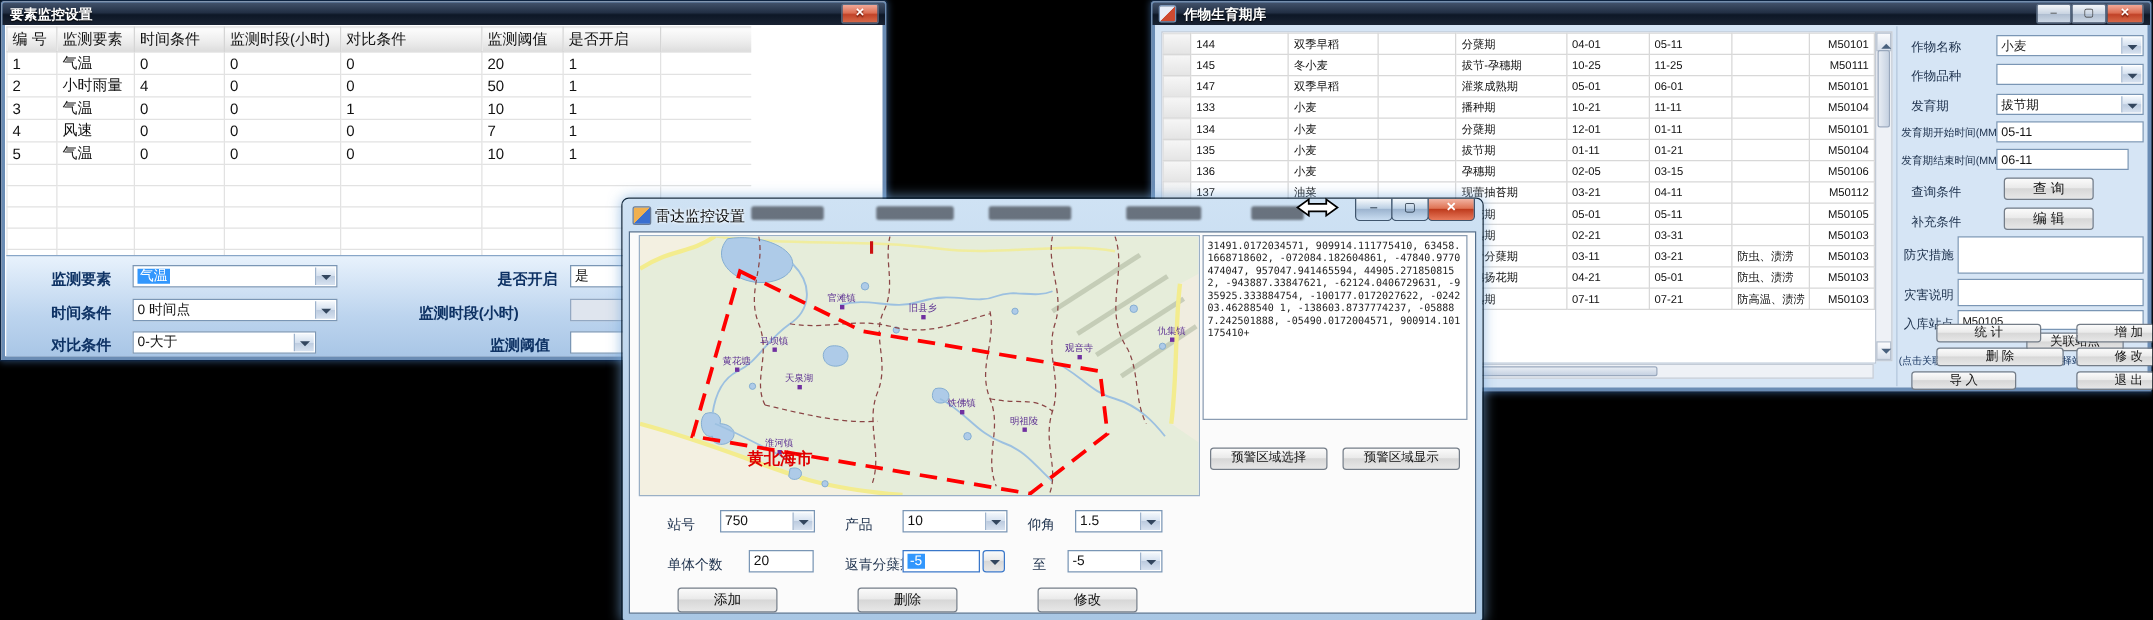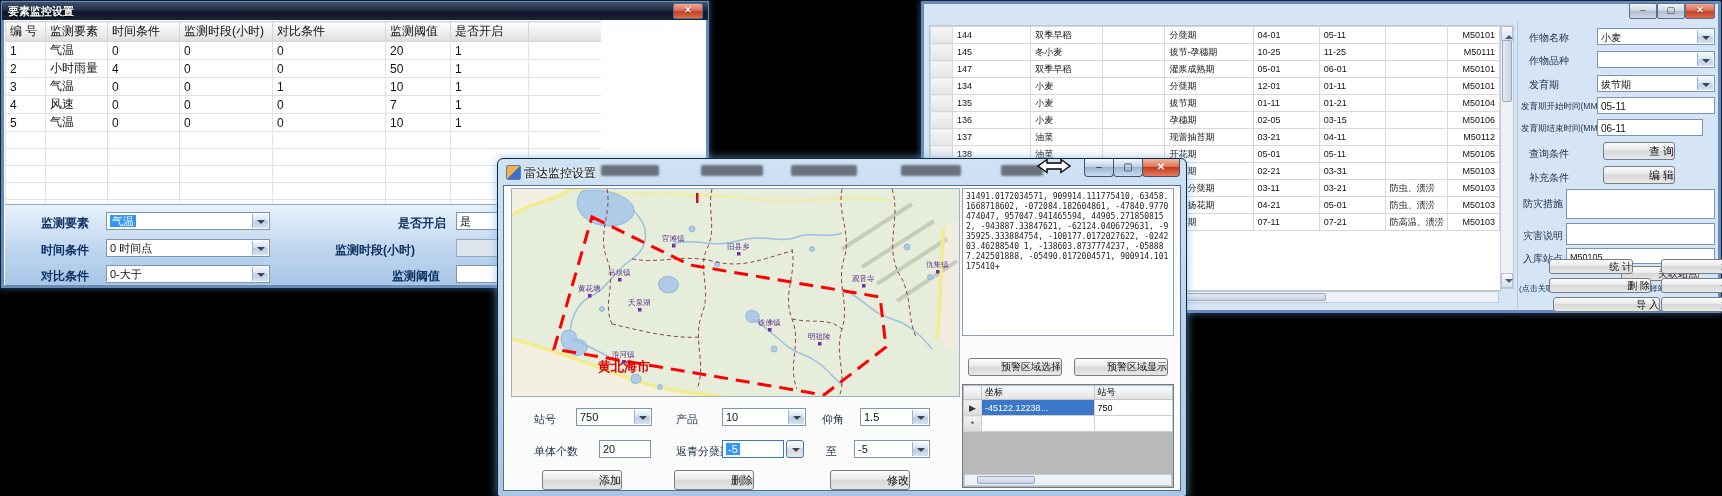--- a/index.html
+++ b/index.html
@@ -37,21 +37,21 @@
   .combo,.tbox{position:absolute;background:#fff;border:1px solid #7a96b5;height:18px;
     font-size:11px;line-height:17px;padding-left:3px;color:#111;box-sizing:border-box;}
   .combo{padding-right:17px;}
   .combo .arrow{position:absolute;right:1px;top:1px;bottom:1px;width:15px;
     background:linear-gradient(#f4f8fc,#d4e0ef 50%,#bccbdf 51%,#d7e2f0);border-left:1px solid #9fb4cd;}
   .combo .arrow:after{content:"";position:absolute;left:4px;top:6px;border:4px solid transparent;
     border-top-color:#33465e;}
   .hl{background:#3297fd;color:#fff;padding:0 2px;}
   .tbox.disabled{background:#dfe5ee;border-color:#93a8c2;}
   .wbtn{position:absolute;background:linear-gradient(#fbfbfb,#eaeaea 45%,#d7d7d7 50%,#e7e7e7);
-    border:1px solid #747d88;border-radius:3px;font-size:11px;color:#111;text-align:right;
+    border:1px solid #747d88;border-radius:3px;font-size:11px;color:#111;text-align:center;
     font-family:"Liberation Sans",sans-serif;box-sizing:border-box;}
   
   .vsb{position:absolute;width:14px;background:#eef1f6;border:1px solid #c3cbd6;box-sizing:border-box;}
   .vsb .arr{position:absolute;left:0;right:0;height:13px;background:linear-gradient(#fafbfd,#d8e0ec);
     border:1px solid #b7c1cf;}
   .vsb .thumb{position:absolute;left:1px;right:1px;background:linear-gradient(90deg,#e7ecf3,#c6d2e2);
     border:1px solid #99a8bd;border-radius:2px;}
   .hsb{position:absolute;height:12px;background:#eef1f6;border:1px solid #c3cbd6;box-sizing:border-box;}
   .hsb .thumb{position:absolute;top:1px;bottom:1px;background:linear-gradient(#e7ecf3,#c6d2e2);
     border:1px solid #99a8bd;border-radius:2px;}
@@ -235,30 +235,34 @@
         <span class="arrow"></span>
       </div>
       <span class="lbl" style="left:36px;top:37px;">时间条件</span>
       <div class="combo" style="left:101px;top:34px;width:164px;">
         <span>0 时间点</span>
         <span class="arrow"></span>
       </div>
       <span class="lbl" style="left:330px;top:37px;">监测时段(小时)</span>
       <div class="tbox disabled" style="left:451px;top:34px;width:153px;"></div>
       <span class="lbl" style="left:36px;top:63px;">对比条件</span>
-      <div class="combo" style="left:101px;top:60px;width:164px;">
+      <div class="combo" style="left:101px;top:60px;width:147px;">
         <span>0-大于</span>
         <span class="arrow"></span>
       </div>
       <span class="lbl" style="left:387px;top:63px;">监测阈值</span>
       <div class="tbox" style="left:451px;top:60px;width:153px;"></div>
     </div>
   </div>
 
   <div id="w2" class="cwin" style="left:920px;top:0;width:800px;height:312px;background:#d6e5f5;">
+    <div class="ctitle">
+      <span class="ticon"></span>
+      <span class="txt">作物生育期库</span>
+    </div>
     <div class="capbtn" style="right:64px;width:26px;">–</div>
     <div class="capbtn" style="right:36px;width:26px;">▢</div>
     <div class="capbtn close" style="right:6px;width:28px;">✕</div>
 
     <div id="w2-table" style="position:absolute;left:8px;top:24px;width:570px;height:264px;background:#fff;overflow:hidden;border:1px solid #b9c6d6;">
         <table class="grid">
           <colgroup>
             <col style="width:22px">
             <col style="width:78px">
             <col style="width:72px">
@@ -295,20 +299,31 @@
             <tr>
               <td class="rowhdr"></td>
               <td class="">147</td>
               <td class="">双季早稻</td>
               <td class=""></td>
               <td class="">灌浆成熟期</td>
               <td class="">05-01</td>
               <td class="">06-01</td>
               <td class=""></td>
               <td class="num">M50101</td>
+            </tr>
+            <tr>
+              <td class="rowhdr"></td>
+              <td class="">133</td>
+              <td class="">小麦</td>
+              <td class=""></td>
+              <td class="">播种期</td>
+              <td class="">10-21</td>
+              <td class="">11-11</td>
+              <td class=""></td>
+              <td class="num">M50104</td>
             </tr>
             <tr>
               <td class="rowhdr"></td>
               <td class="">134</td>
               <td class="">小麦</td>
               <td class=""></td>
               <td class="">分蘖期</td>
               <td class="">12-01</td>
               <td class="">01-11</td>
               <td class=""></td>
@@ -449,21 +464,21 @@
     <span class="note" style="left:598px;top:282px;">(点击关联，进入站点关联界面以便选择站点)</span>
     <div id="w2-btns">
         <div class="wbtn" style="left:628px;top:296px;width:84px;height:15px;line-height:13px;font-size:10px;
           top:258px;">统 计</div>
         <div class="wbtn" style="left:740px;top:296px;width:84px;height:15px;line-height:13px;font-size:10px;
           top:258px;">增 加</div>
         <div class="wbtn" style="left:628px;top:296px;width:102px;height:15px;line-height:13px;font-size:10px;
           top:277px;">删 除</div>
         <div class="wbtn" style="left:740px;top:296px;width:84px;height:15px;line-height:13px;font-size:10px;
           top:277px;">修 改</div>
-        <div class="wbtn" style="left:632px;top:296px;width:107px;height:15px;line-height:13px;font-size:10px;
+        <div class="wbtn" style="left:608px;top:296px;width:84px;height:15px;line-height:13px;font-size:10px;
           top:296px;">导 入</div>
         <div class="wbtn" style="left:740px;top:296px;width:84px;height:15px;line-height:13px;font-size:10px;
           top:296px;">退 出</div>
       </div>
   </div>
 
   <div id="w3" style="left:497px;top:158px;width:688px;height:337px;">
     <div class="atitle">
       <div style="position:absolute;left:8px;top:6px;width:13px;height:13px;border-radius:2px;
            background:linear-gradient(135deg,#f0b050 49%,#3a6fd0 51%);border:1px solid #6a7c96;"></div>
@@ -555,49 +570,20 @@
             </g>
           <text id="citylabel" x="86" y="182" font-size="13" font-weight="bold" fill="#e00000" font-family="Liberation Sans, sans-serif">黄北海市</text>
         </svg>
       </div>
 
       <div class="coordsbox" style="left:458px;top:2px;width:212px;height:148px;">31491.0172034571, 909914.111775410, 63458.1668718602, -072084.182604861, -47840.9770474047, 957047.941465594, 44905.2718508152, -943887.33847621, -62124.0406729631, -935925.333884754, -100177.0172027622, -024203.46288540 1, -138603.8737774237, -058887.242501888, -05490.0172004571, 900914.101175410+</div>
 
       <div class="wbtn" style="left:464px;top:172px;width:94px;height:18px;line-height:16px;font-size:10px;">预警区域选择</div>
       <div class="wbtn" style="left:570px;top:172px;width:94px;height:18px;line-height:16px;font-size:10px;">预警区域显示</div>
 
-      <div class="mgrid" style="left:458px;top:198px;width:212px;height:104px;">
-        <table id="w3-grid">
-            <colgroup>
-              <col style="width:18px">
-              <col style="width:112px">
-              <col style="width:78px">
-            </colgroup>
-            <tbody>
-              <tr>
-                <th></th>
-                <th>坐标</th>
-                <th>站号</th>
-              </tr>
-              <tr>
-          <td class="ind">▶</td>
-          <td class="sel">-45122.12238...</td>
-          <td>750</td>
-              </tr>
-              <tr>
-        <td class="ind">*</td>
-        <td></td>
-                <td></td>
-              </tr>
-            </tbody>
-          </table>
-        <div class="hsb" style="left:1px;bottom:1px;width:208px;">
-          <div class="thumb" style="left:12px;width:56px;"></div>
-        </div>
-      </div>
 
       <span class="slbl" style="left:30px;top:226px;font-size:11px;">站号</span>
       <div class="combo" style="left:72px;top:222px;width:76px;">
         <span>750</span><span class="arrow"></span>
       </div>
       <span class="slbl" style="left:172px;top:226px;font-size:11px;">产品</span>
       <div class="combo" style="left:218px;top:222px;width:84px;">
         <span>10</span><span class="arrow"></span>
       </div>
       <span class="slbl" style="left:318px;top:226px;font-size:11px;">仰角</span>
@@ -611,21 +597,21 @@
         <span class="hl">-5</span>
       </div>
       <div class="wbtn" style="left:282px;top:254px;width:18px;height:18px;border-color:#3a77c9;">
         <span class="tri" style="left:5px;top:7px;border:4px solid transparent;border-top-color:#33465e;"></span>
       </div>
       <span class="slbl" style="left:322px;top:258px;font-size:11px;">至</span>
       <div class="combo" style="left:350px;top:254px;width:76px;">
         <span>-5</span><span class="arrow"></span>
       </div>
       <div class="wbtn" style="left:38px;top:284px;width:80px;height:20px;line-height:18px;">添加</div>
-      <div class="wbtn" style="left:170px;top:284px;width:80px;height:20px;line-height:18px;">删除</div>
+      <div class="wbtn" style="left:182px;top:284px;width:80px;height:20px;line-height:18px;">删除</div>
       <div class="wbtn" style="left:326px;top:284px;width:80px;height:20px;line-height:18px;">修改</div>
     </div>
   </div>
 
   <svg id="cursor" style="left:1036px;top:157px;" width="36" height="18" viewBox="0 0 36 18">
     <polygon points="2,9 11,2.5 11,6 25,6 25,2.5 34,9 25,15.5 25,12 11,12 11,15.5" fill="#ffffff" stroke="#000000" stroke-width="1.4"></polygon>
   </svg>
 </div>
 
 </body></html>

